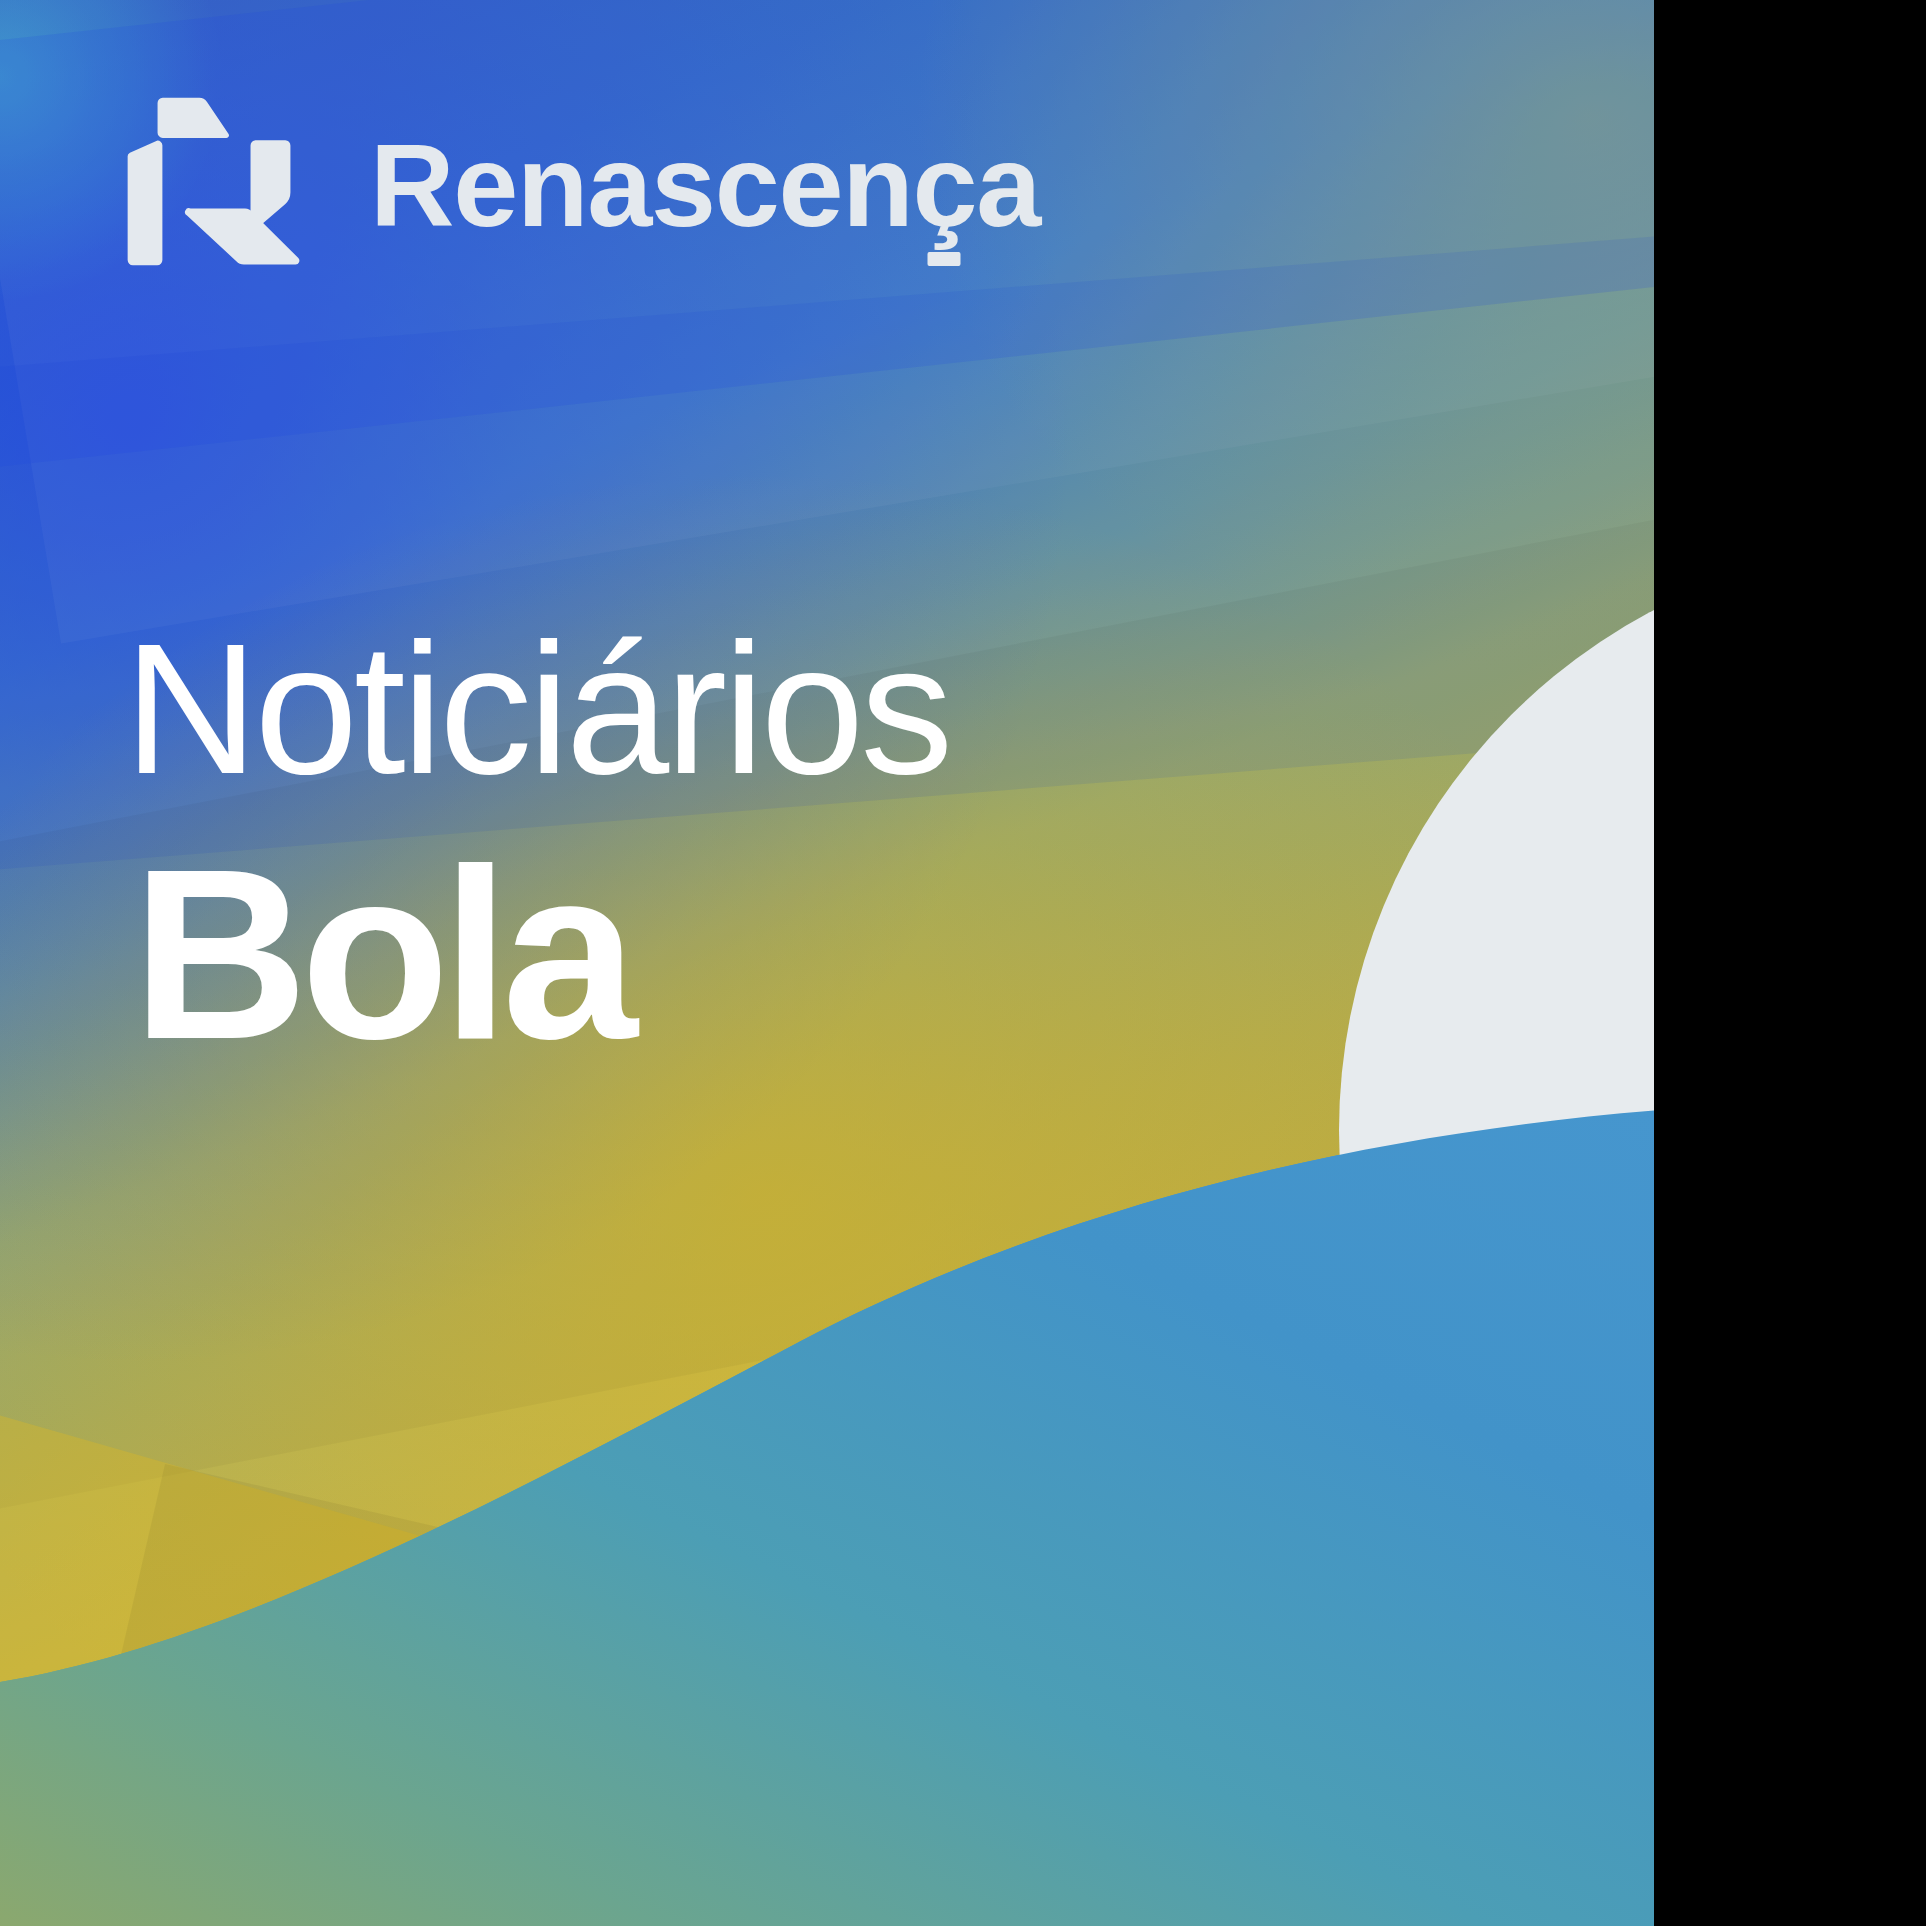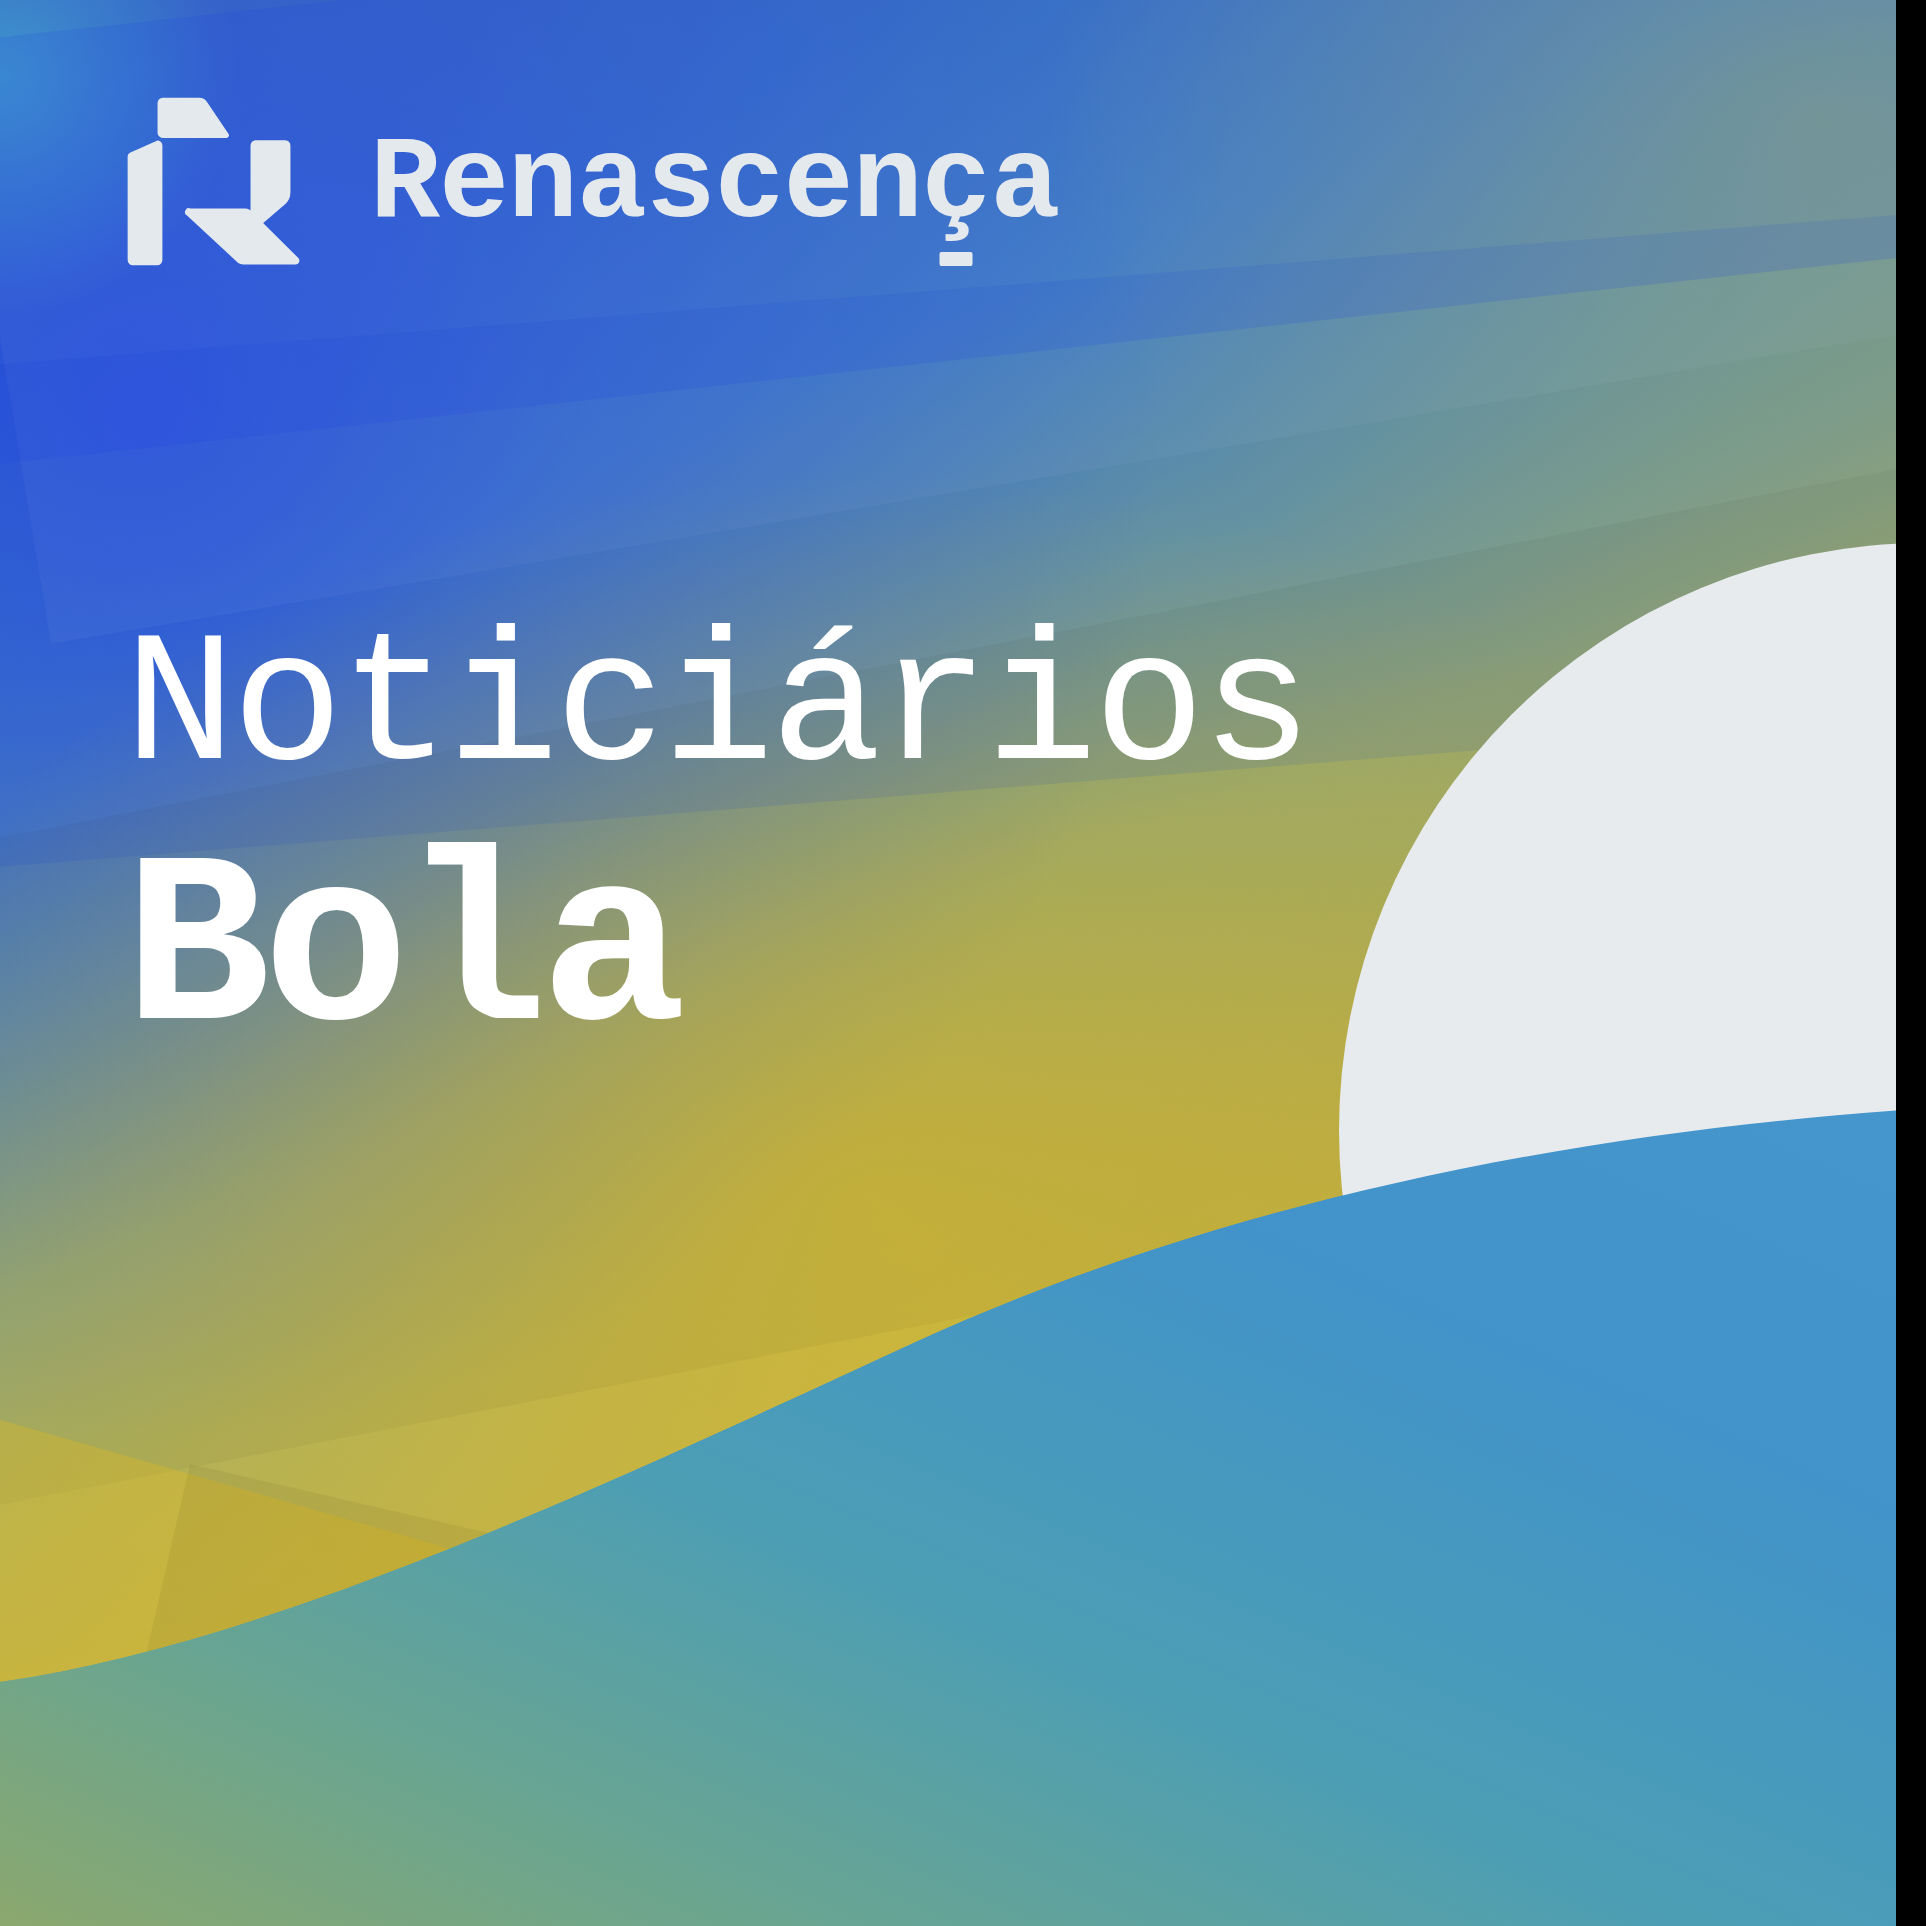--- a/index.html
+++ b/index.html
@@ -2,24 +2,24 @@
 <html style="font-size:10.3px"><head>
 <meta charset="utf-8">
 <style>
   html, body {
     margin: 0;
     padding: 0;
     background: #000;
   }
   #artwork {
     position: relative;
-    width: 1896px;
+    width: 1654px;
     height: 1926px;
     overflow: hidden;
-    font-family: Liberation Mono, monospace;
+    font-family: Liberation Sans, sans-serif;
     background: #2E60B0;
   }
 
   
   .layer {
     position: absolute;
     inset: 0;
     width: 100%;
     height: 100%;
   }
@@ -180,21 +180,21 @@
     line-height: 1.0;
     letter-spacing: -3.9px;
     margin: 0;
     white-space: nowrap;
   }
   .headline {
     font-size: 244px;
     font-weight: 700;
     line-height: 0.99;
     letter-spacing: -7.7px;
-    margin: 0;
+    margin: 8px;
     margin-top: 31px;
     white-space: nowrap;
   }
   .headline .l2 { display: block; margin-top: -22px; }
 </style>
 </head>
 <body>
 
 <div id="artwork">
 

